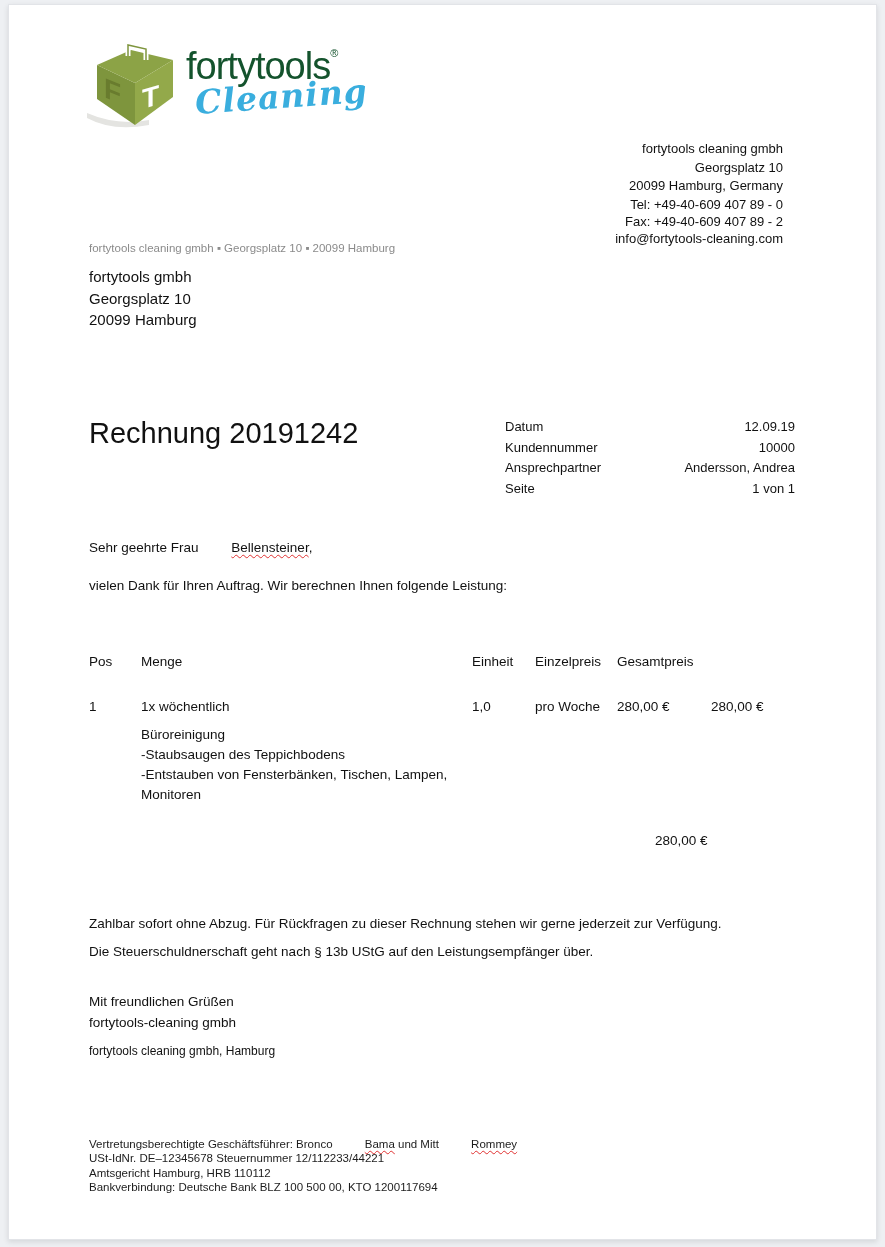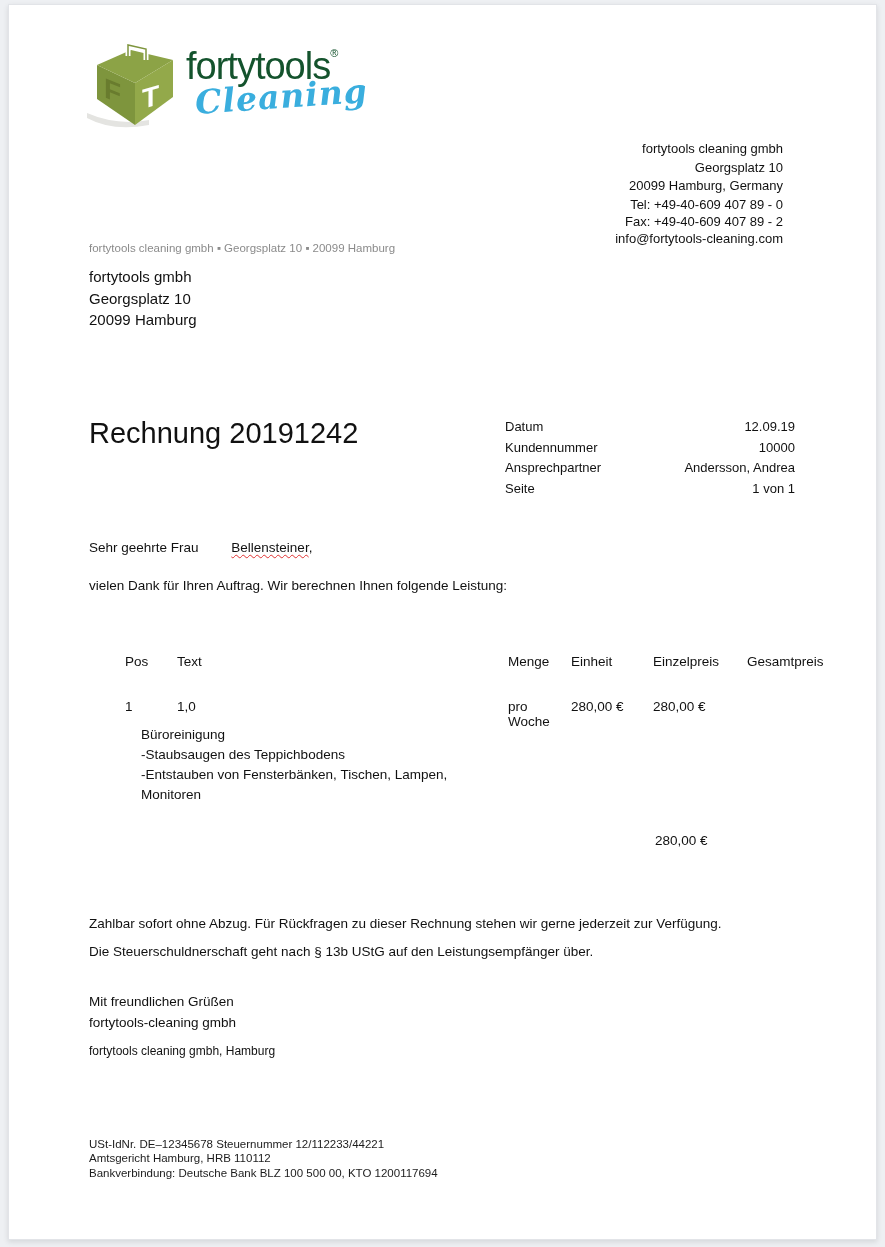--- a/index.html
+++ b/index.html
@@ -53,21 +53,21 @@
   .sq {
     text-decoration: underline;
     text-decoration-style: wavy;
     text-decoration-color: #e03131;
     text-decoration-thickness: 1px;
     text-underline-offset: 2px;
     margin-left: 29px;
   }
 
   
-  .tbl-grid { display: grid; grid-template-columns: 52px 331px 63px 82px 94px 84px; width: 706px; font-size: 13.5px; margin-left: 36px; }
+  .tbl-grid { display: grid; grid-template-columns: 52px 331px 63px 82px 94px 84px; width: 706px; font-size: 13.5px; }
   .tbl-head { left: 80px; top: 649px; }
   .tbl-row  { left: 80px; top: 694px; }
   .desc { left: 132px; top: 720px; font-size: 13.5px; line-height: 20px; }
   .total-row { left: 80px; top: 828px; width: 706px; display: grid; grid-template-columns: 566px 56px 84px; font-size: 13.5px; }
   .total-row .tlabel { text-align: right; }
 
   
   .para1 { left: 80px; top: 911px; font-size: 13.5px; }
   .para2 { left: 80px; top: 939px; font-size: 13.5px; }
   .regards { left: 80px; top: 986px; font-size: 13.5px; line-height: 21px; }
@@ -134,29 +134,29 @@
       <span>Seite</span>
       <span>1 von 1</span>
     </div>
   </div>
 
   <div class="abs salutation"><span>Sehr geehrte Frau </span><span class="sq">Bellensteiner</span><span>,</span></div>
   <div class="abs intro">vielen Dank für Ihren Auftrag. Wir berechnen Ihnen folgende Leistung:</div>
 
   <div class="abs tbl-grid tbl-head">
     <div>Pos</div>
-    <div>Text</div>
     <div>Menge</div>
     <div>Einheit</div>
     <div>Einzelpreis</div>
     <div>Gesamtpreis</div>
   </div>
 
   <div class="abs tbl-grid tbl-row">
     <div>1</div>
+    <div>1x wöchentlich</div>
     <div>1,0</div>
     <div>pro Woche</div>
     <div>280,00 €</div>
     <div>280,00 €</div>
   </div>
 
   <div class="abs desc">
     <div>Büroreinigung</div>
     <div>-Staubsaugen des Teppichbodens</div>
     <div>-Entstauben von Fensterbänken, Tischen, Lampen,</div>
@@ -172,18 +172,19 @@
   <div class="abs para2">Die Steuerschuldnerschaft geht nach § 13b UStG auf den Leistungsempfänger über.</div>
 
   <div class="abs regards">
     <div>Mit freundlichen Grüßen</div>
     <div>fortytools-cleaning gmbh</div>
   </div>
 
   <div class="abs company-line">fortytools cleaning gmbh, Hamburg</div>
 
   <div class="abs legal">
+    <div><span>Vertretungsberechtigte Geschäftsführer: Bronco </span><span class="sq">Bama</span><span> und Mitt </span><span class="sq">Rommey</span></div>
     <div>USt-IdNr. DE–12345678 Steuernummer 12/112233/44221</div>
     <div>Amtsgericht Hamburg, HRB 110112</div>
     <div>Bankverbindung: Deutsche Bank BLZ 100 500 00, KTO 1200117694</div>
   </div>
 
 </div>
 
 </body></html>

